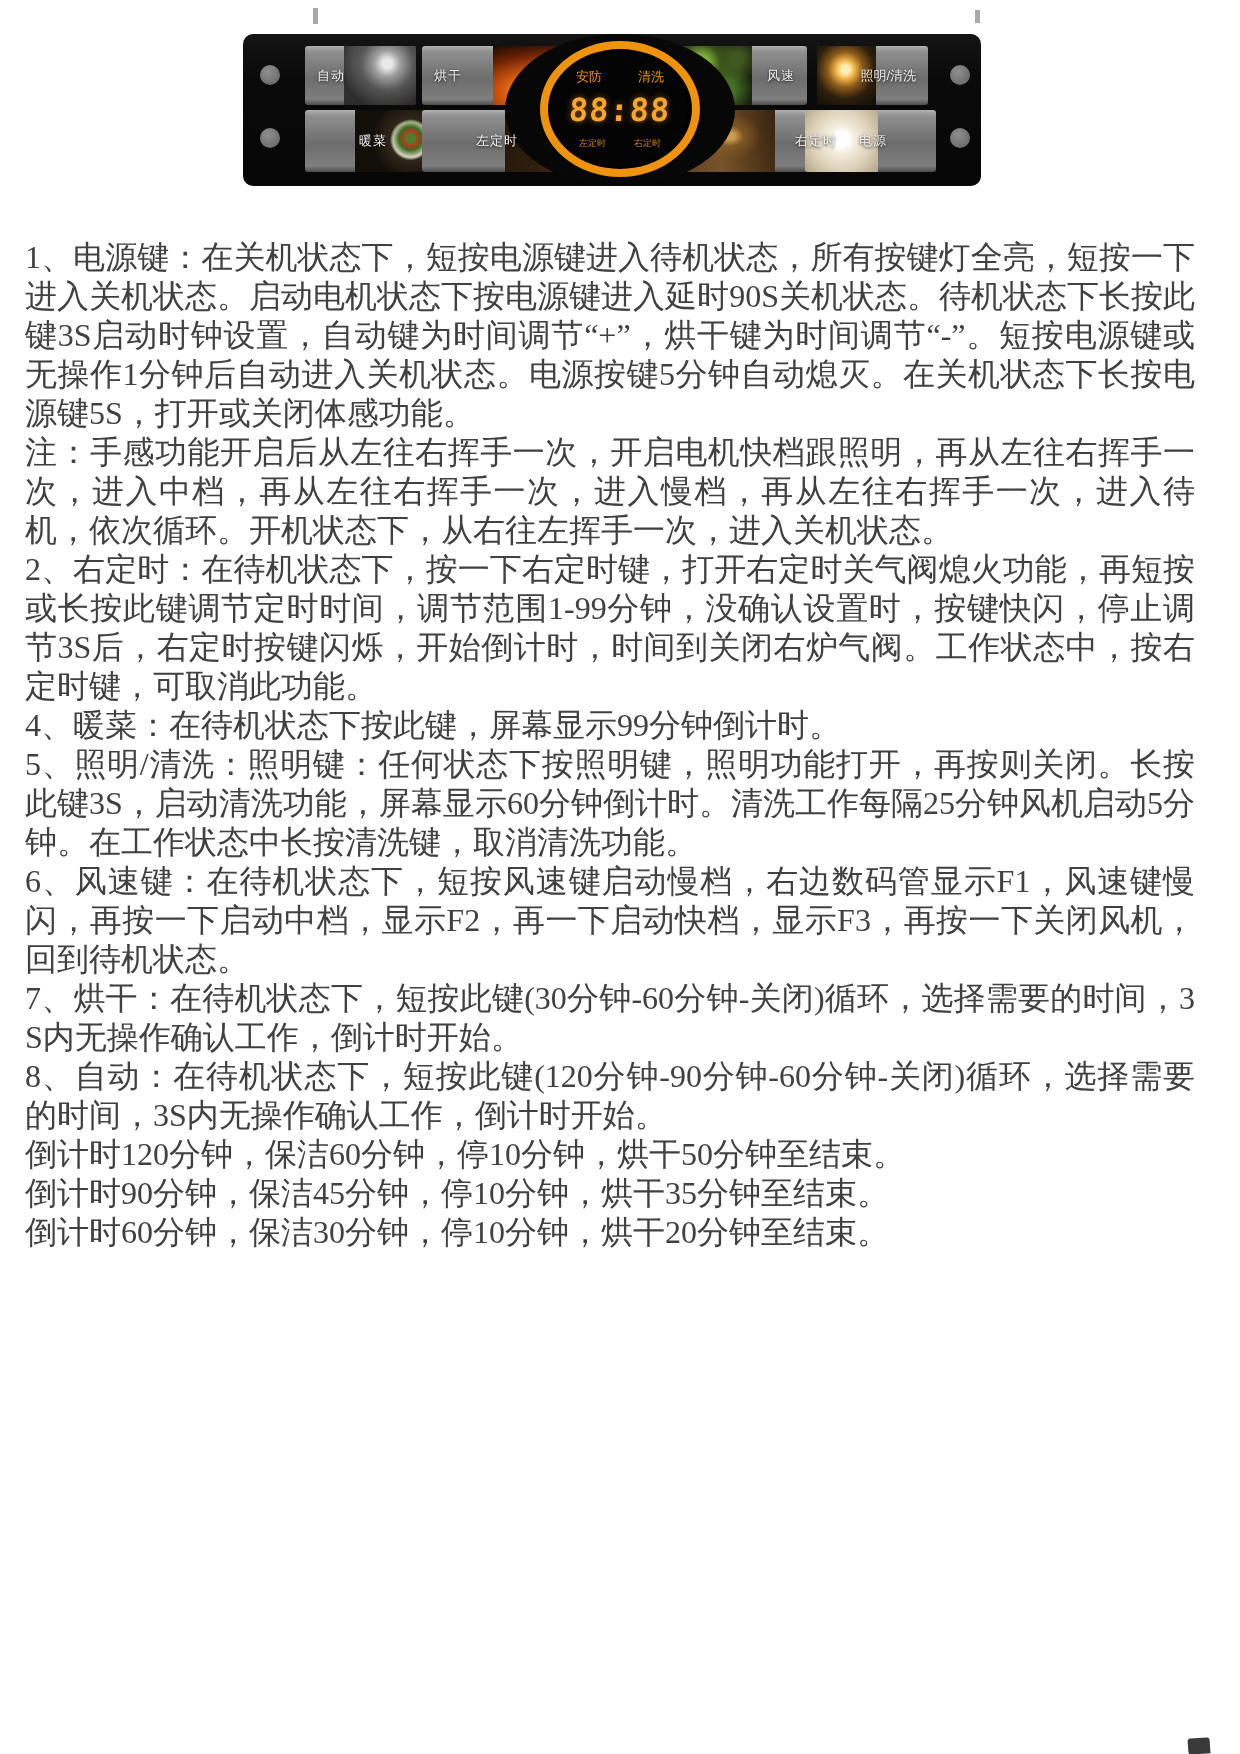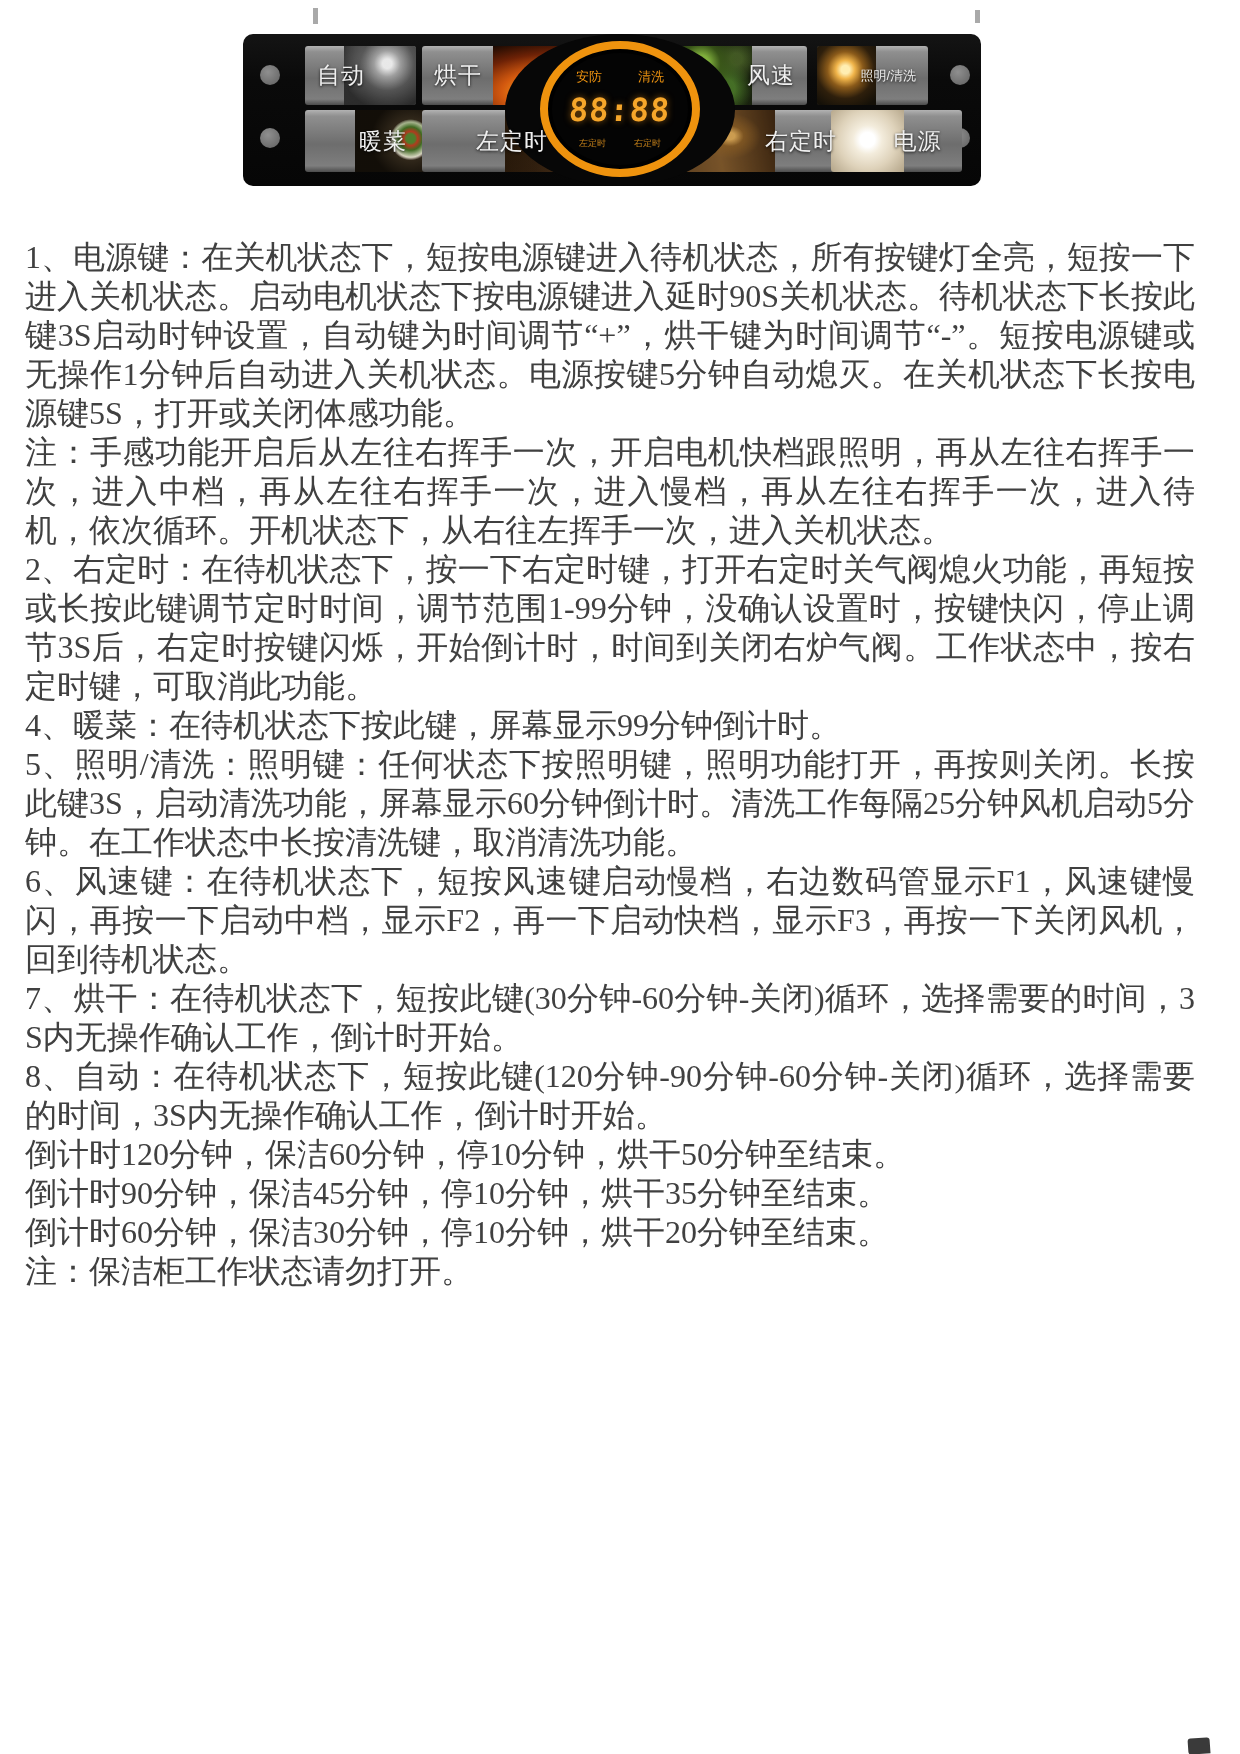--- a/index.html
+++ b/index.html
@@ -33,21 +33,21 @@
   }
   .r1 { top:12px; height:59px; }
   .r2 { top:76px; height:62px;padding-left:42px; }
   .c-auto   { left:62px;  width:111px; }
   .c-dry    { left:179px; width:255px; }
   .c-fan    { left:438px; width:126px; justify-content:flex-end; }
   .c-light  { left:574px; width:111px; justify-content:flex-end; }
   .c-warm   { left:62px;  width:111px; }
   .c-ltimer { left:179px; width:255px; }
   .c-rtimer { left:438px; width:126px; justify-content:flex-end; }
-  .c-power  { left:588px; width:89px; justify-content:center; }
+  .c-power  { left:562px; width:89px; justify-content:flex-start; }
 
   .photo { position:absolute; top:0; bottom:0; }
   .photo-auto { left:35%; right:0;
     background:
       radial-gradient(circle at 60% 30%, rgba(242,242,242,.95) 0 8%, rgba(175,175,175,.85) 22%, rgba(95,95,95,.7) 45%, rgba(42,42,42,.95) 78%),
       linear-gradient(90deg, rgba(110,110,110,0), #3a3a3a 30%); }
   .photo-dry { left:28%; right:0;
     background:
       radial-gradient(ellipse at 38% 78%, #ffd34d 0 9%, #f59b1c 22%, #d3590f 38%, #6e2206 60%, rgba(20,8,2,.96) 84%),
       radial-gradient(ellipse at 72% 28%, rgba(226,112,26,.9) 0 10%, rgba(60,20,5,.85) 55%),
@@ -74,21 +74,21 @@
       #241608; }
   .photo-rtimer { left:0; right:44%;
     background:
       radial-gradient(ellipse at 52% 42%, rgba(208,160,82,.95) 0 7%, rgba(130,88,34,.8) 20%, rgba(45,28,11,.2) 45%),
       linear-gradient(80deg, #6b4a26 0%, #8a6130 40%, #3a2410 100%); }
   .photo-power { left:0; right:44%;
     background:
       radial-gradient(circle at 50% 48%, #ffffff 0 15%, #f3ecdc 30%, #ded2ba 60%, #b3a488 100%); }
 
   .cell-label {
-    position:relative; z-index:2; color:#efefef; font-size:23px; letter-spacing:1px;
+    position:relative; z-index:2; color:#efefef; font-size:13px; letter-spacing:1px;
     text-shadow:0 1px 3px rgba(0,0,0,.85); margin:0 12px; white-space:nowrap;
   }
   .c-light .cell-label { font-size:13px; letter-spacing:0; }
 
   .display-backing {
     position:absolute; left:262px; top:0; width:230px; height:152px;
     background:#070707; border-radius:50%;
   }
   .display-ring {
     position:absolute; left:297px; top:7px; width:160px; height:136px;
@@ -181,17 +181,16 @@
     <p>注：手感功能开启后从左往右挥手一次，开启电机快档跟照明，再从左往右挥手一次，进入中档，再从左往右挥手一次，进入慢档，再从左往右挥手一次，进入待机，依次循环。开机状态下，从右往左挥手一次，进入关机状态。</p>
     <p>2、右定时：在待机状态下，按一下右定时键，打开右定时关气阀熄火功能，再短按或长按此键调节定时时间，调节范围1-99分钟，没确认设置时，按键快闪，停止调节3S后，右定时按键闪烁，开始倒计时，时间到关闭右炉气阀。工作状态中，按右定时键，可取消此功能。</p>
     <p>4、暖菜：在待机状态下按此键，屏幕显示99分钟倒计时。</p>
     <p>5、照明/清洗：照明键：任何状态下按照明键，照明功能打开，再按则关闭。长按此键3S，启动清洗功能，屏幕显示60分钟倒计时。清洗工作每隔25分钟风机启动5分钟。在工作状态中长按清洗键，取消清洗功能。</p>
     <p>6、风速键：在待机状态下，短按风速键启动慢档，右边数码管显示F1，风速键慢闪，再按一下启动中档，显示F2，再一下启动快档，显示F3，再按一下关闭风机，回到待机状态。</p>
     <p>7、烘干：在待机状态下，短按此键(30分钟-60分钟-关闭)循环，选择需要的时间，3S内无操作确认工作，倒计时开始。</p>
     <p>8、自动：在待机状态下，短按此键(120分钟-90分钟-60分钟-关闭)循环，选择需要的时间，3S内无操作确认工作，倒计时开始。</p>
     <p>倒计时120分钟，保洁60分钟，停10分钟，烘干50分钟至结束。</p>
     <p>倒计时90分钟，保洁45分钟，停10分钟，烘干35分钟至结束。</p>
     <p>倒计时60分钟，保洁30分钟，停10分钟，烘干20分钟至结束。</p>
-    <p>注：保洁柜工作状态请勿打开。</p>
   </div>
 
   <div class="corner-mark"></div>
 </div>
 
 </body></html>

